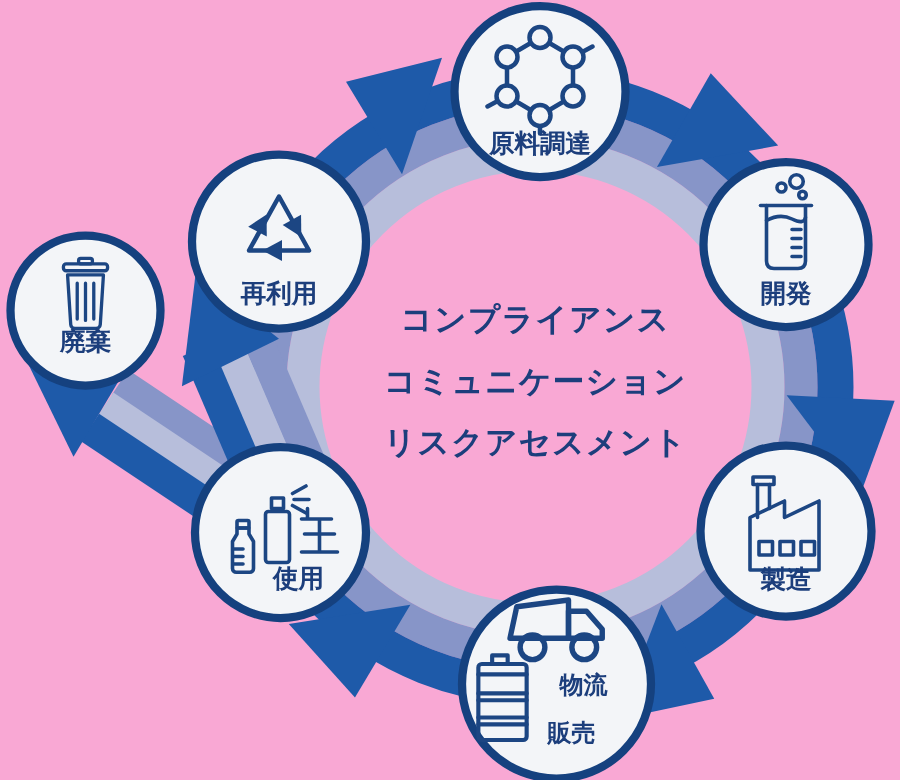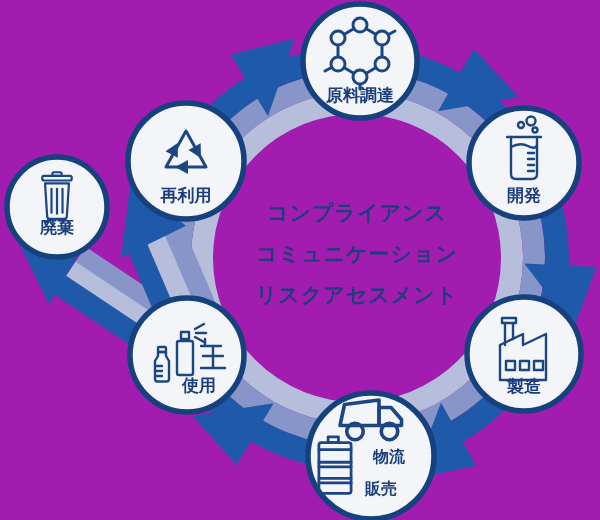--- a/index.html
+++ b/index.html
@@ -1,16 +1,16 @@
 <!DOCTYPE html>
 <html style="--ring-dark: #1e5aa9; --ring-medium: #8795c8; --ring-light: #b7bedb; --node-border: #15417f; --node-fill: #f3f5f8; --icon-stroke: #1c4683; --text-color: #1c3e7c;"><head>
 <meta charset="utf-8">
 <style>
   html,body{margin:0;padding:0;background:#ffffff;}
-  .canvas{width:600px;height:520px;position:relative;background:#a21caf;overflow:hidden;}
+  .canvas{width:600px;height:520px;position:relative;background:#f9a8d4;overflow:hidden;}
   svg{display:block;}
   .band-light{fill:none;stroke:var(--ring-light);}
   .band-med{fill:none;stroke:var(--ring-medium);}
   .band-dark{fill:none;stroke:var(--ring-dark);}
   .stripe-light{stroke:var(--ring-light);fill:none;}
   .stripe-med{stroke:var(--ring-medium);fill:none;}
   .stripe-dark{stroke:var(--ring-dark);fill:none;}
   .arrowhead{fill:var(--ring-dark);stroke:none;}
   .node-circle{fill:var(--node-fill);stroke:var(--node-border);stroke-width:5.5;}
   .icon{stroke:var(--icon-stroke);fill:none;stroke-width:3;stroke-linecap:round;stroke-linejoin:round;}

